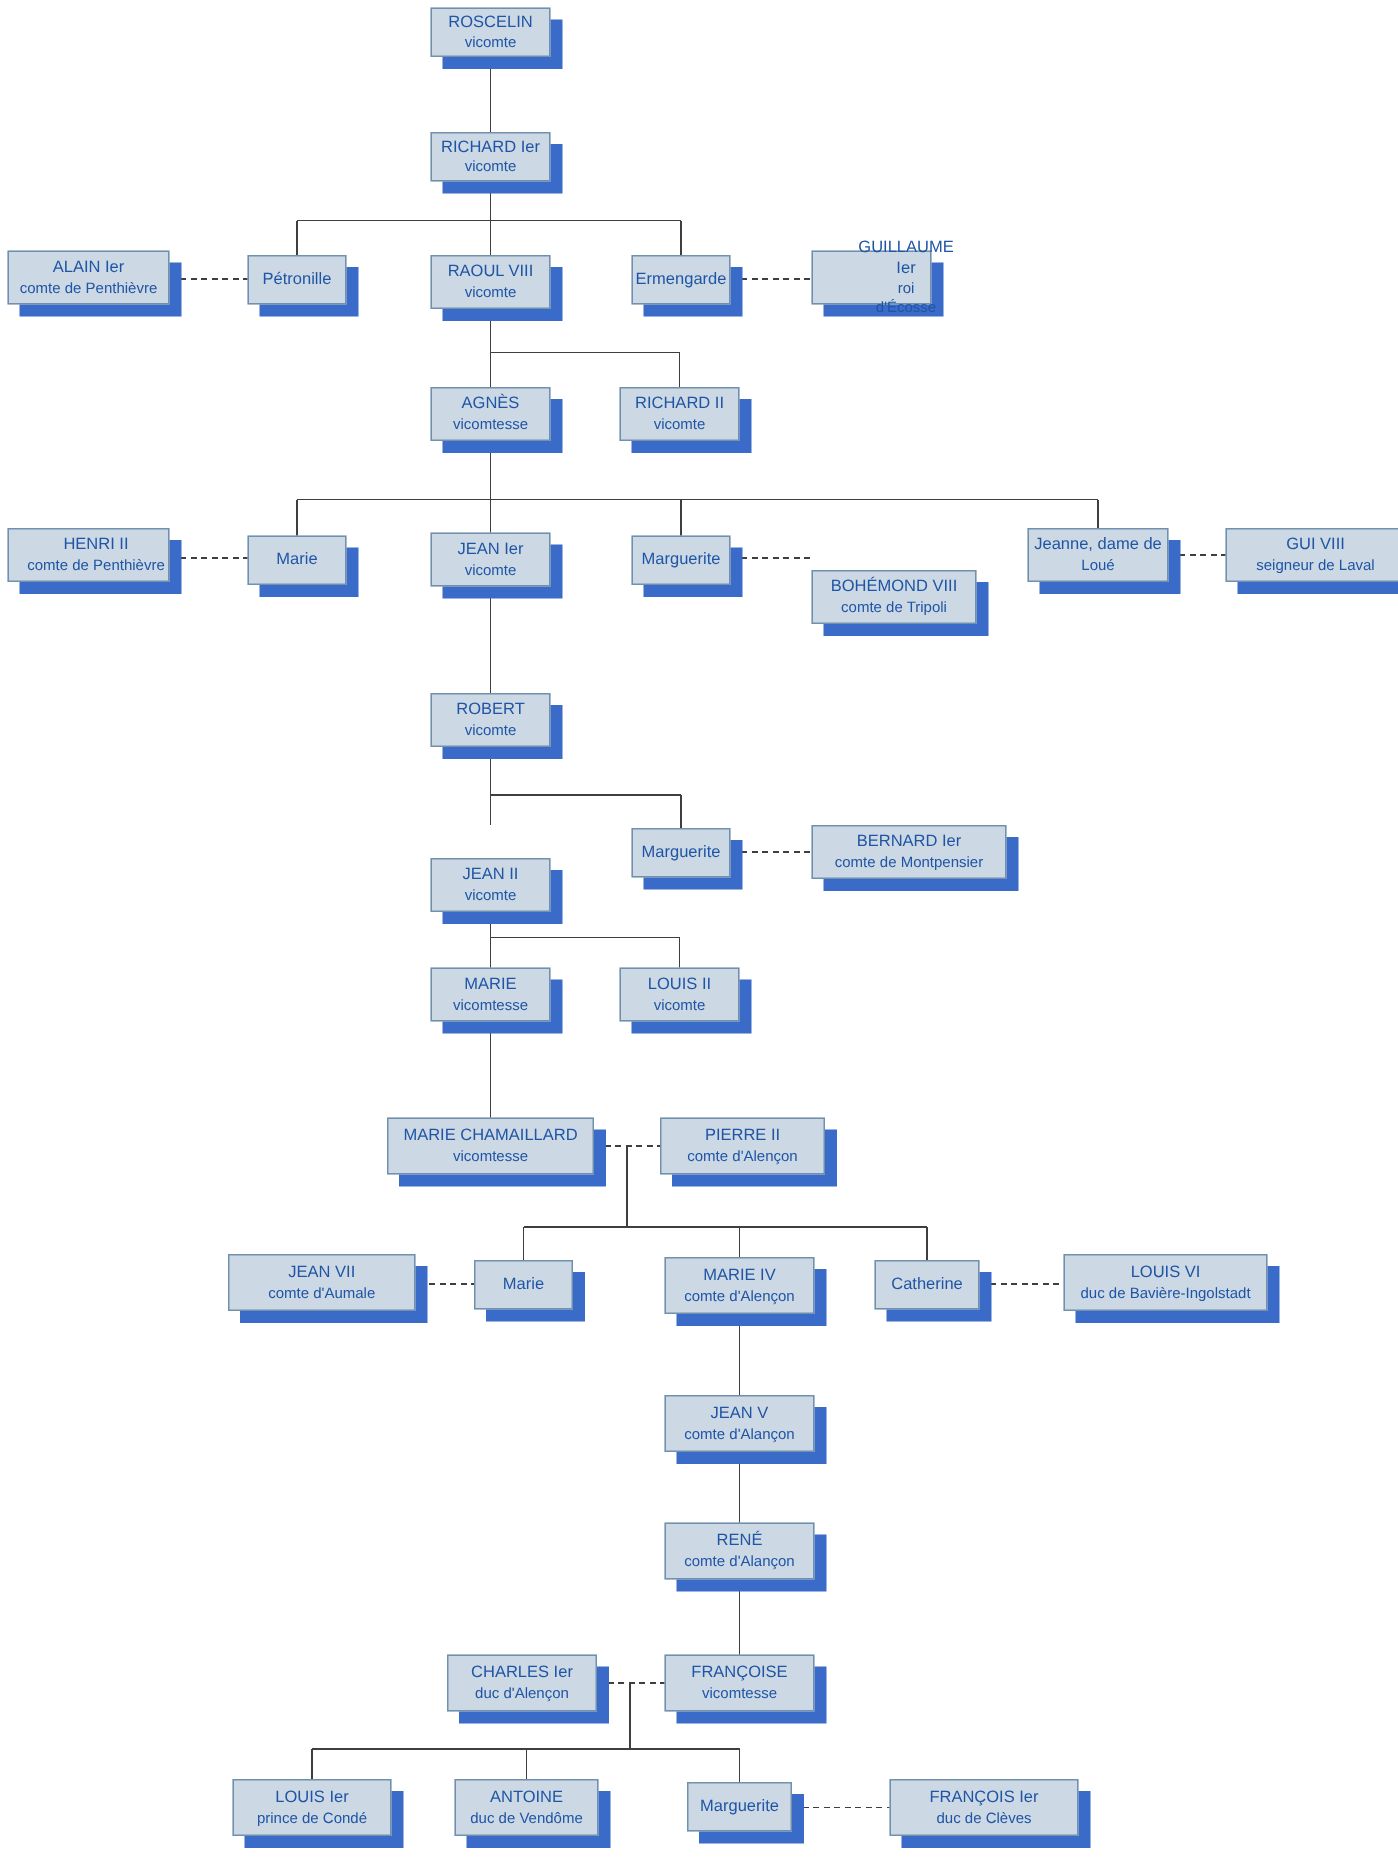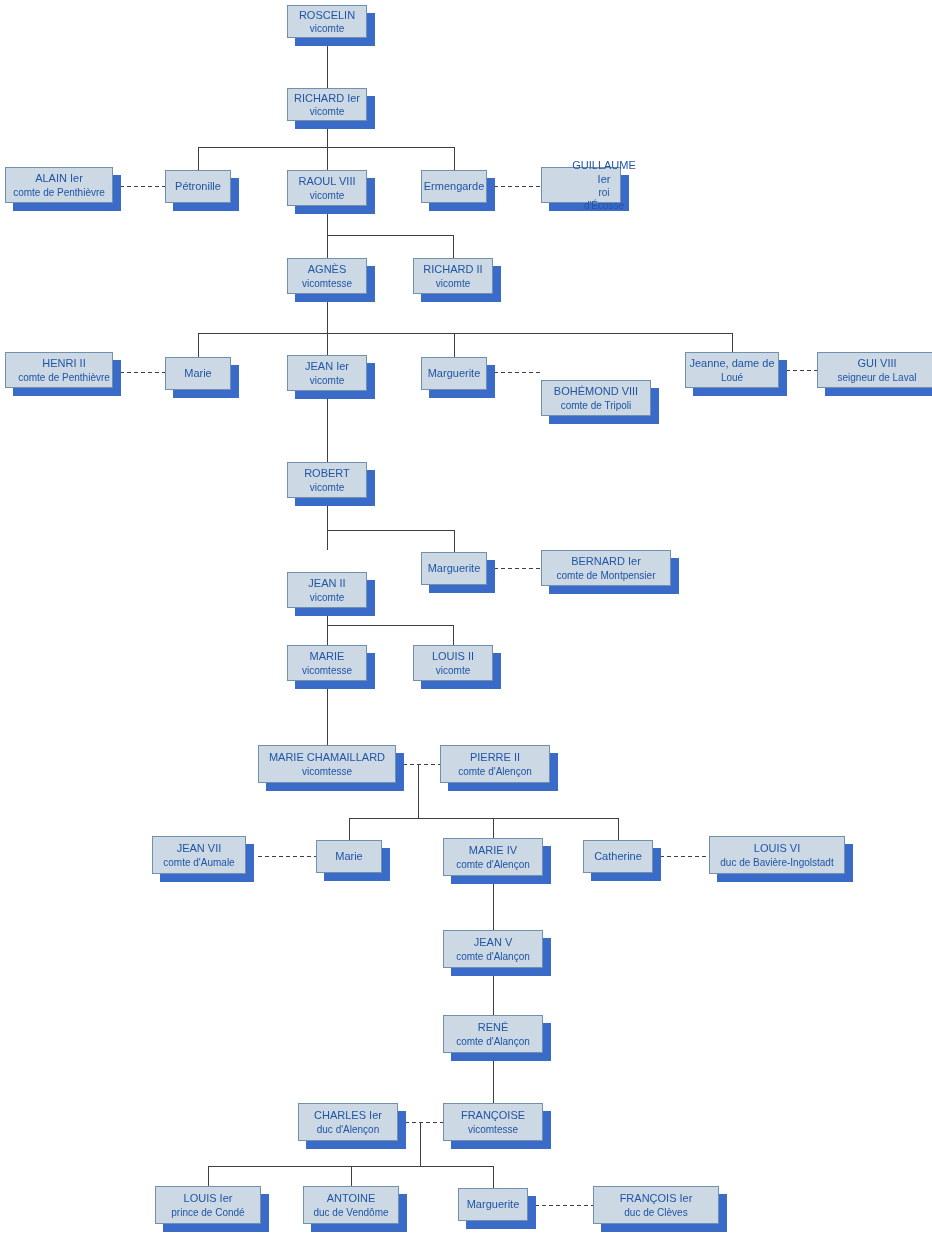--- a/index.html
+++ b/index.html
@@ -168,21 +168,21 @@
     <span class="tt">vicomte</span>
   </div>
   <div class="node" style="left:258px;top:745px;width:138px;height:38px;">
     <span class="nm">MARIE CHAMAILLARD</span>
     <span class="tt">vicomtesse</span>
   </div>
   <div class="node" style="left:440px;top:745px;width:110px;height:38px;">
     <span class="nm">PIERRE II</span>
     <span class="tt">comte d'Alençon</span>
   </div>
-  <div class="node" style="left:152px;top:836px;width:94px;height:38px;">
+  <div class="node" style="left:152px;top:836px;width:125px;height:38px;">
     <span class="nm">JEAN VII</span>
     <span class="tt">comte d'Aumale</span>
   </div>
   <div class="node" style="left:316px;top:840px;width:66px;height:33px;">
     <span class="nm">Marie</span>
   </div>
   <div class="node" style="left:443px;top:838px;width:100px;height:38px;">
     <span class="nm">MARIE IV</span>
     <span class="tt">comte d'Alençon</span>
   </div>

